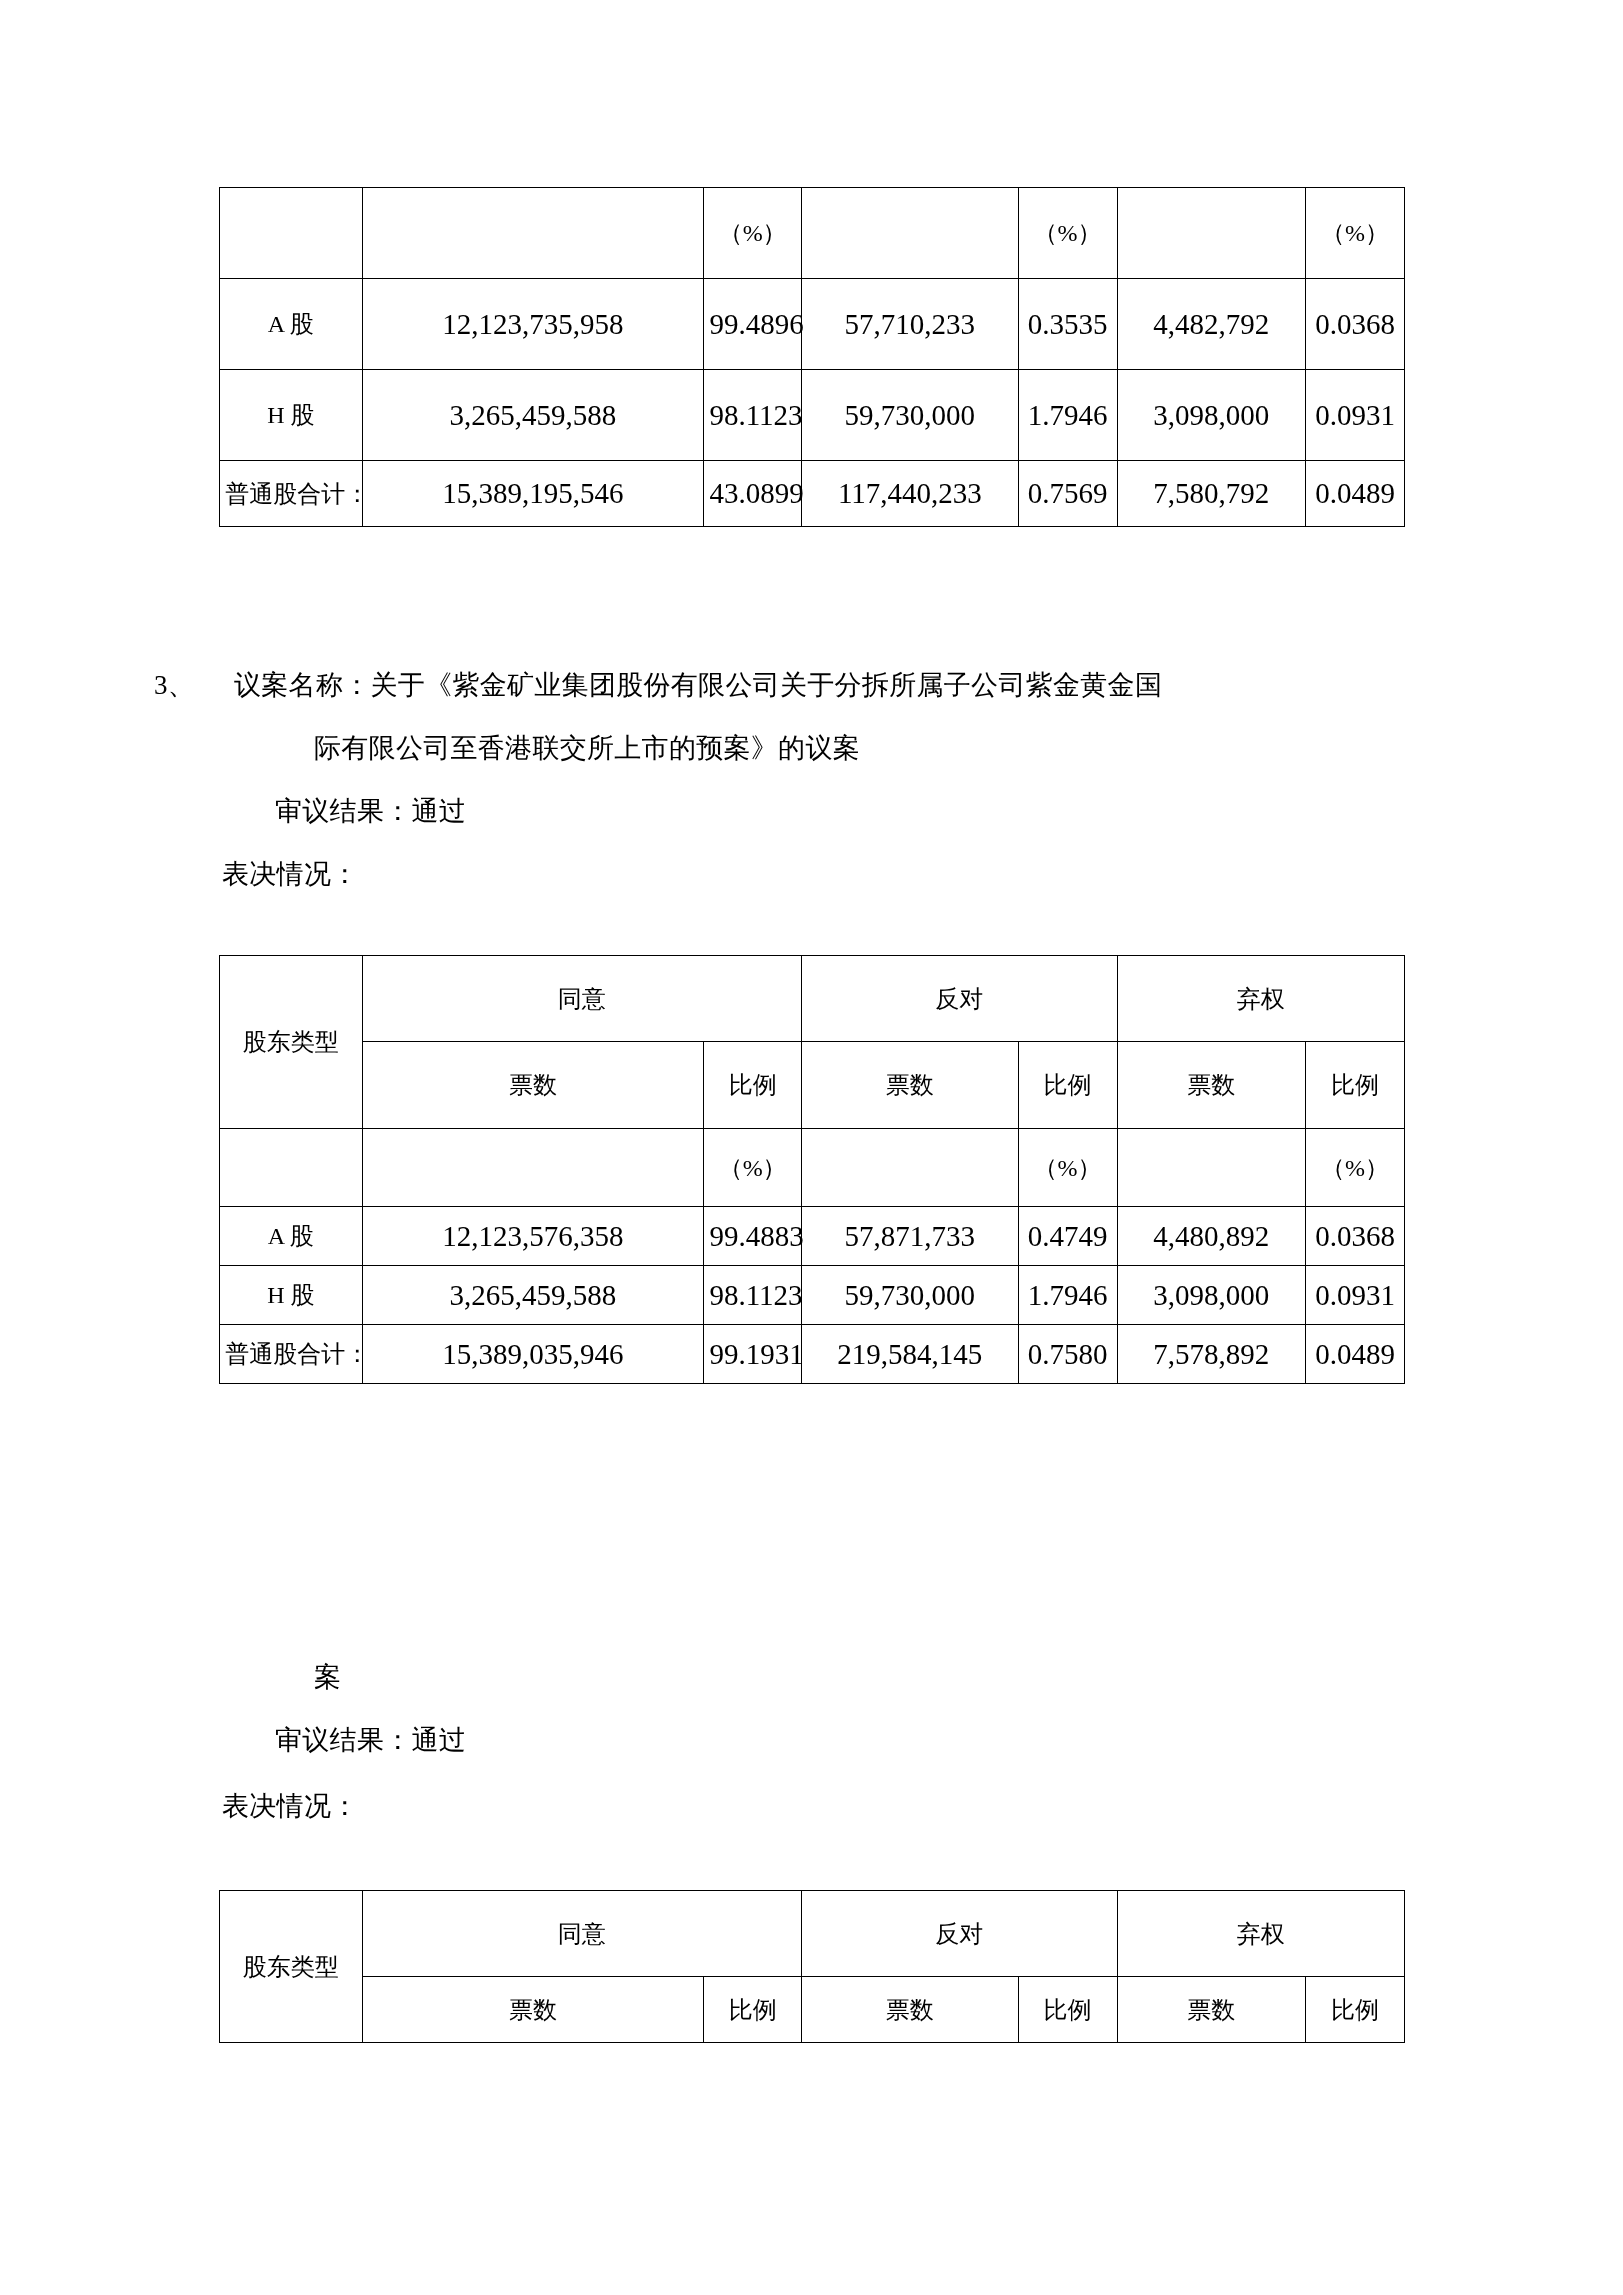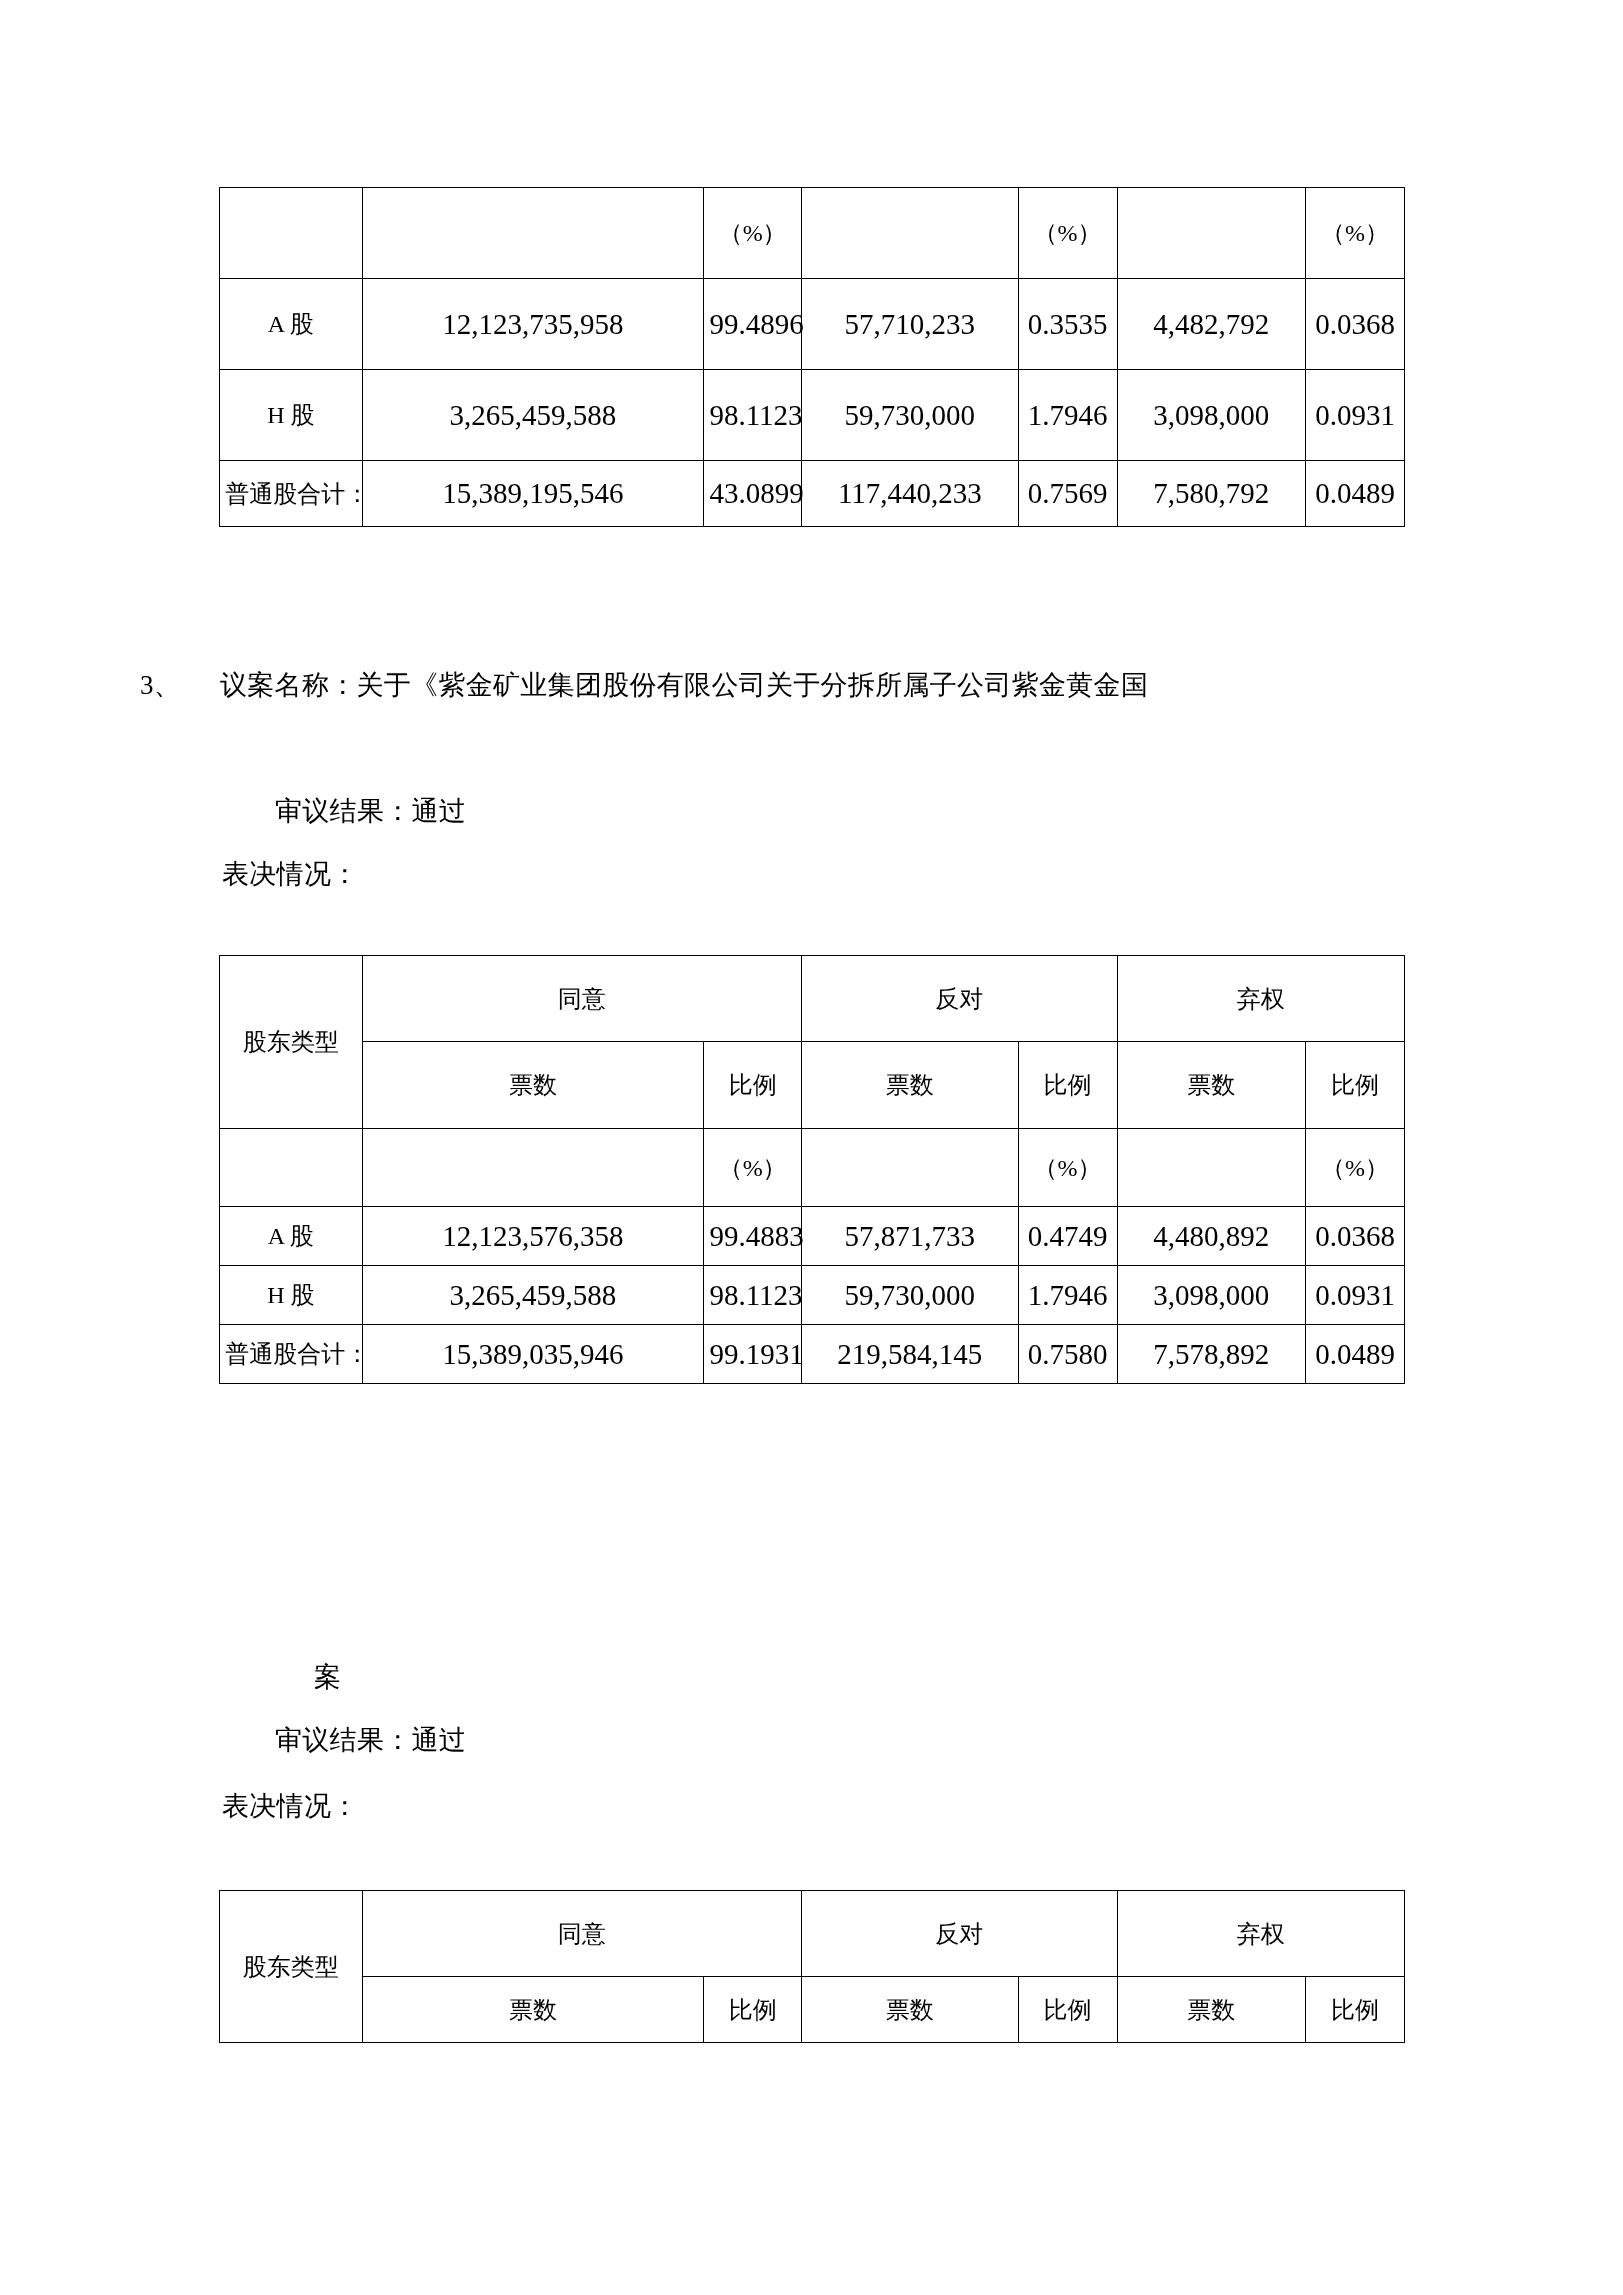--- a/index.html
+++ b/index.html
@@ -137,22 +137,25 @@
         <td class="numeric">15,389,195,546</td>
         <td class="numeric">43.0899</td>
         <td class="numeric">117,440,233</td>
         <td class="numeric">0.7569</td>
         <td class="numeric">7,580,792</td>
         <td class="numeric">0.0489</td>
       </tr>
     </tbody>
   </table>
 
-  <div class="para item-head hang" style="left:220px; top:654px; width:1178px;">
+  <div class="para item-head hang" style="left:234px; top:654px; width:1178px;">
     <span class="num">3、</span><span>议案名称：</span><span>关于《紫金矿业集团股份有限公司关于分拆所属子公司紫金黄金国</span>
+  </div>
+  <div class="para sub-indent" style="left:234px; top:717px; width:1178px;">
+    <span>际有限公司至香港联交所上市的预案》的议案</span>
   </div>
   <div class="para" style="left:275px; top:780px;">
     <span>审议结果：</span><span>通过</span>
   </div>
   <div class="para" style="left:222px; top:843px;">
     <span>表决情况：</span>
   </div>
 
   <table class="vote-table" id="table-2">
     <colgroup>

